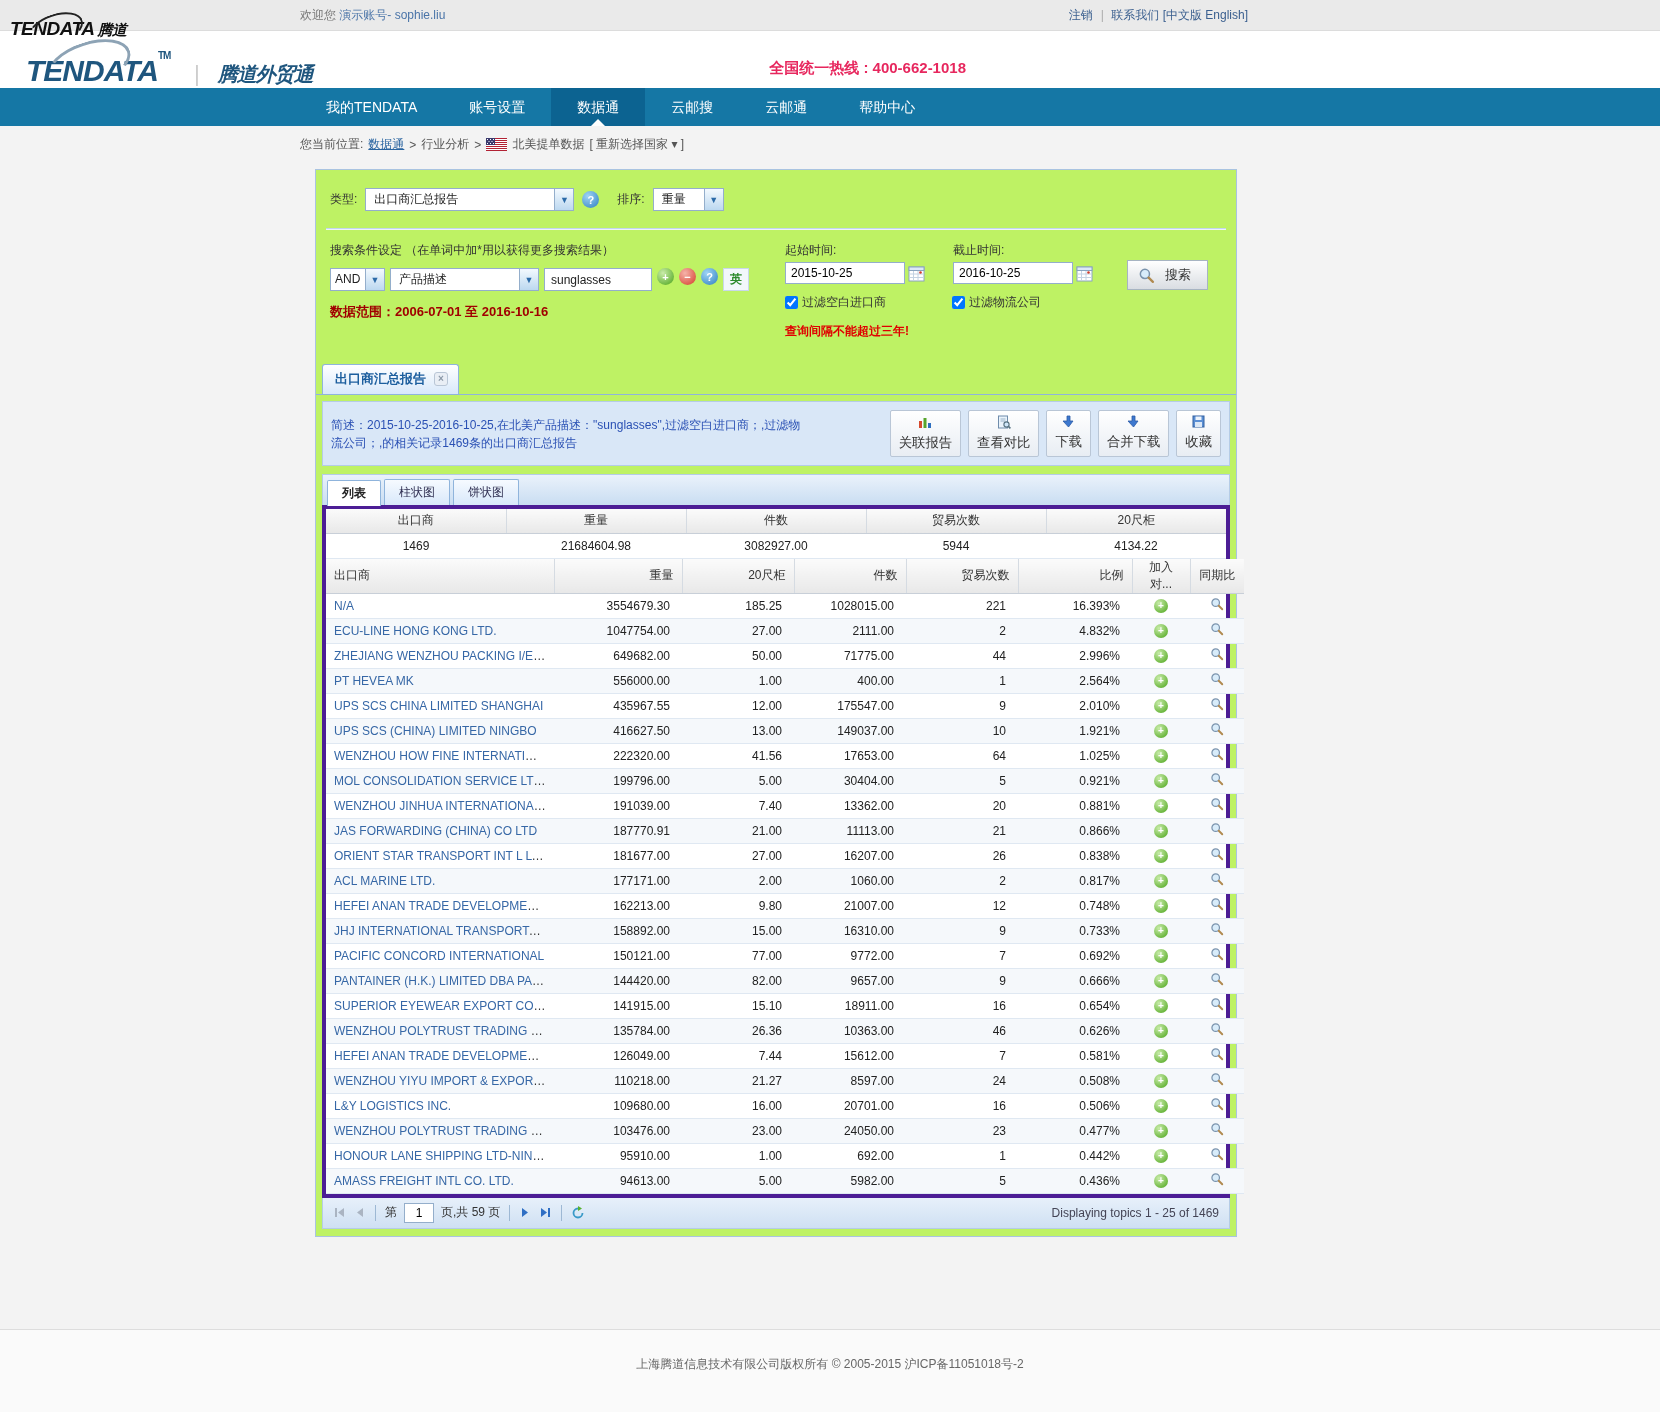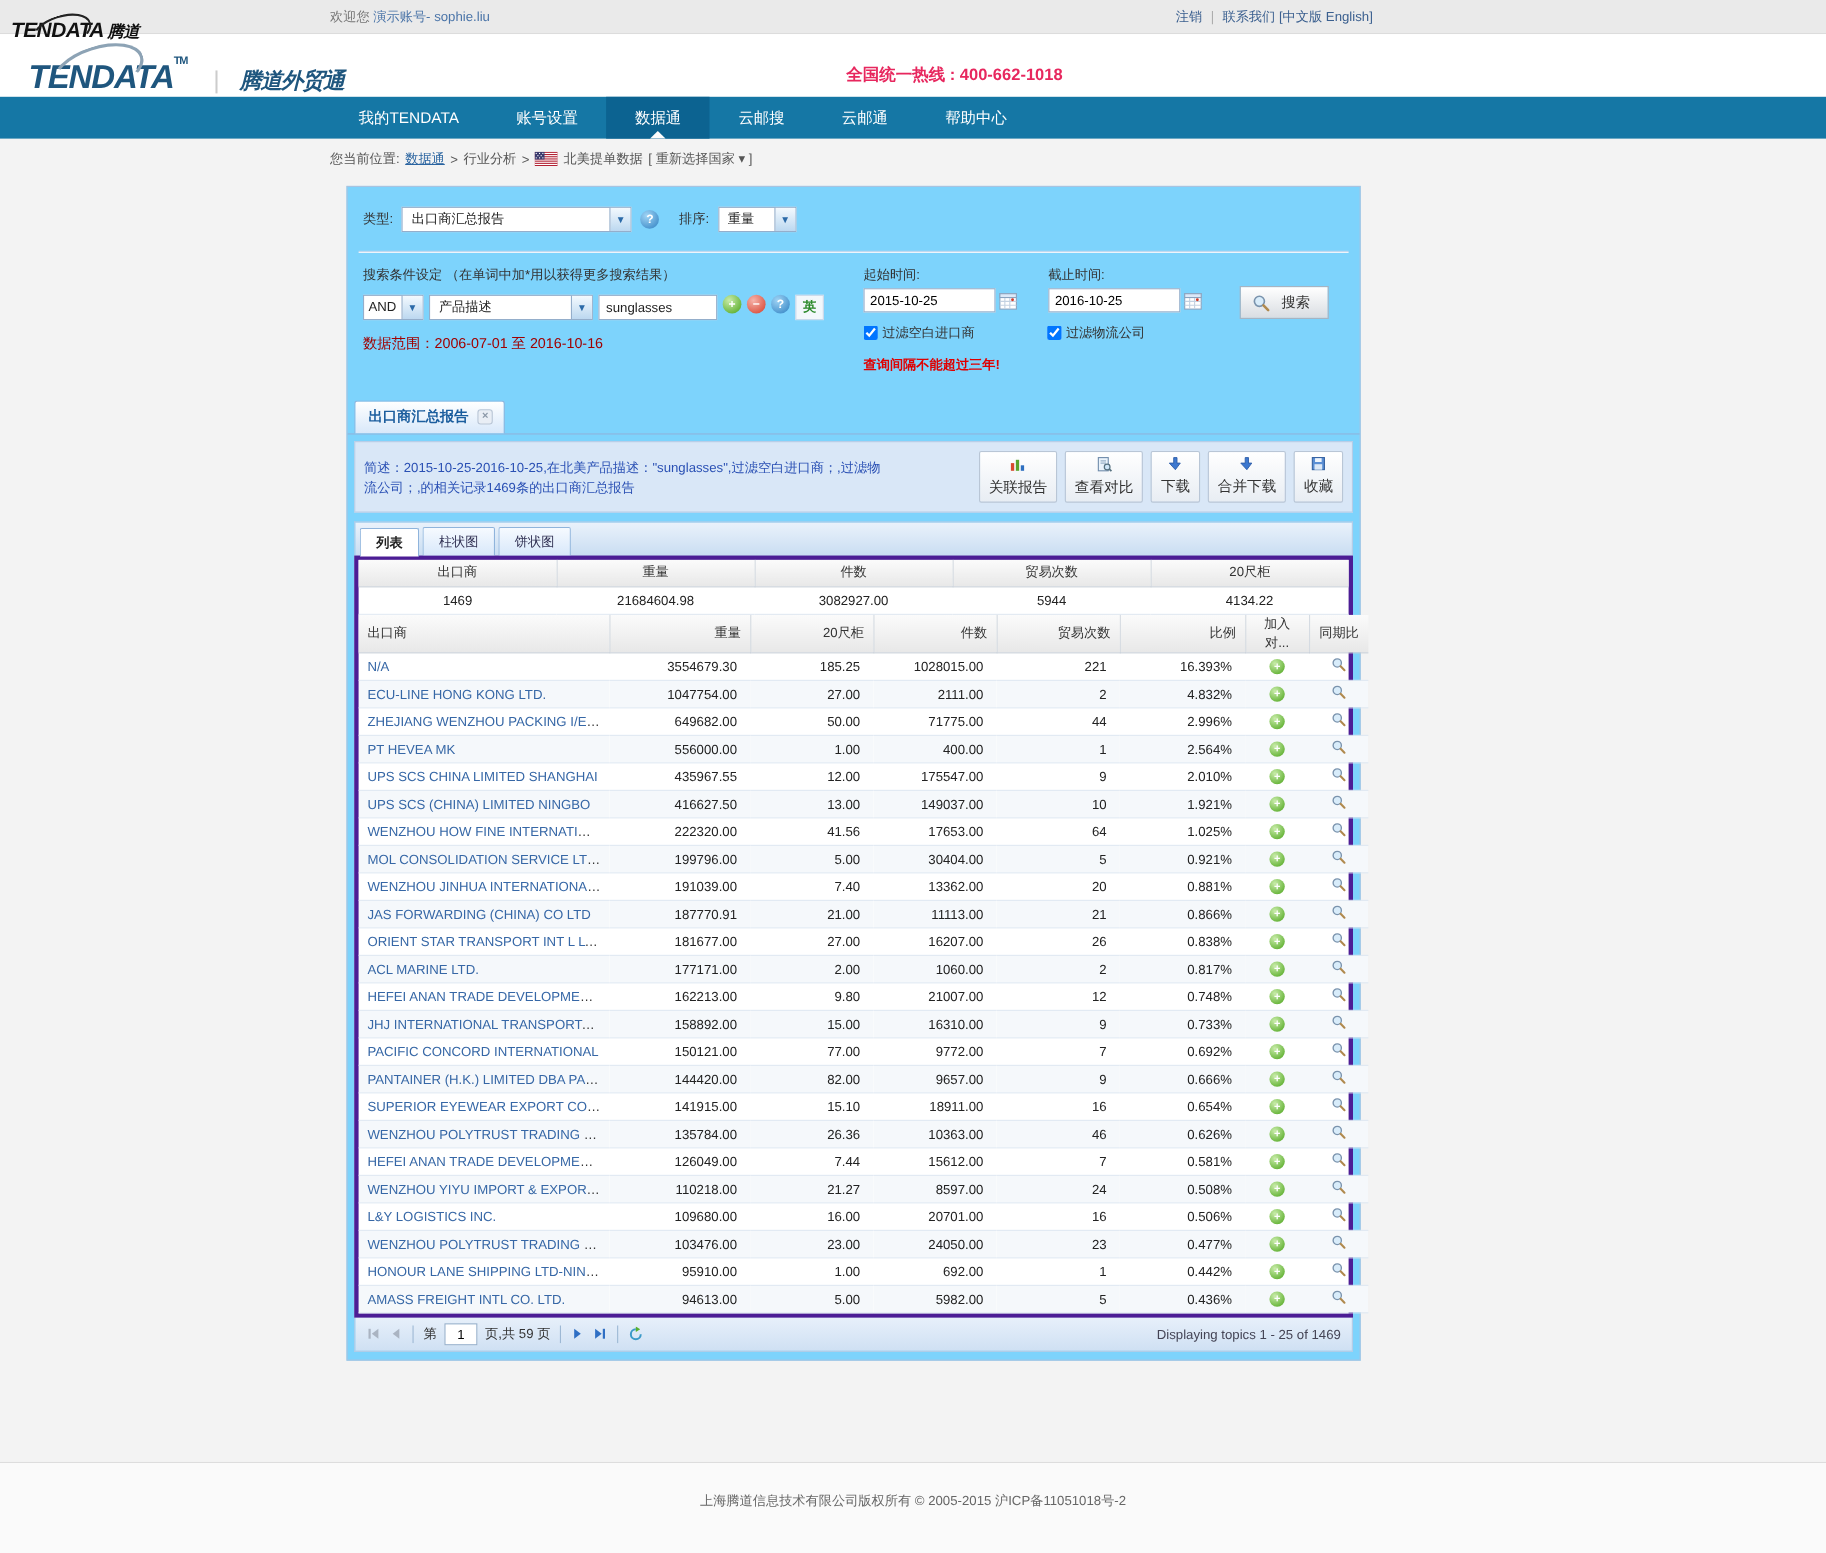--- a/index.html
+++ b/index.html
@@ -49,21 +49,21 @@
     border-left:7px solid transparent; border-right:7px solid transparent; border-bottom:7px solid #fdfdfd; }
 
   
   .breadcrumb { padding:10px 0 8px; color:#555; }
   .breadcrumb .inner { display:flex; align-items:center; gap:5px; }
   .breadcrumb a { color:#2a64a0; text-decoration:underline; }
   .flag { display:inline-block; line-height:0; }
 
   
   .panel-wrap { padding:8px 0 0 15px; }
-  .panel { width:922px; border:1px solid #a9c3e0; background:#7dd3fc; padding:0 0 1px 0; }
+  .panel { width:922px; border:1px solid #a9c3e0; background:#bef264; padding:0 0 1px 0; }
 
   .filter-box { padding:2px 10px 0; }
   .filter-row1 { display:flex; align-items:center; gap:8px; padding:16px 4px 17px; }
   .lbl { color:#333; }
   .sel { display:inline-flex; align-items:stretch; background:#fff; border:1px solid #94aecb; height:23px; }
   .sel .sel-val { padding:0 8px; line-height:21px; color:#222; }
   .sel .sel-arrow { width:19px; background:linear-gradient(#f3f9fe,#bcd8f0); border-left:1px solid #94aecb;
     color:#2b6aa8; font-size:9px; display:flex; align-items:center; justify-content:center; cursor:pointer; }
   .sel-type .sel-val { width:188px; }
   .sel-sort .sel-val { width:50px; }
@@ -79,21 +79,21 @@
   .filter-sep { border-top:1px solid #c2d6ee; border-bottom:1px solid #edf4fc; height:0; }
 
   .filter-row2 { display:flex; padding:12px 4px 14px; }
   .cond-col { width:455px; }
   .cond-title { color:#333; margin-bottom:9px; }
   .cond-line { display:flex; align-items:flex-start; gap:5px; }
   .kw-input { width:108px; height:23px; border:1px solid #94aecb; padding:0 6px; font-size:12px;
     font-family:"Liberation Sans",sans-serif; color:#222; }
   .lang-btn { color:#2c8a2c; font-weight:bold; background:#f2f7fb; border:1px solid #c8d8ea;
     padding:2px 6px; cursor:pointer; }
-  .data-range { color:#a00000; font-weight:normal; margin-top:12px; font-size:13px; }
+  .data-range { color:#a00000; font-weight:bold; margin-top:12px; font-size:13px; }
 
   .date-col { width:330px; }
   .date-line { display:flex; gap:28px; }
   .date-field .dlbl { margin-bottom:3px; color:#333; }
   .date-box { display:flex; align-items:center; gap:3px; }
   .date-input { width:120px; height:22px; border:1px solid #94aecb; padding:0 5px; font-size:12px;
     font-family:"Liberation Sans",sans-serif; }
   .cal-btn { cursor:pointer; line-height:0; }
   .check-line { display:flex; gap:66px; margin-top:10px; align-items:center; }
   .check-item { display:flex; align-items:center; gap:4px; }

